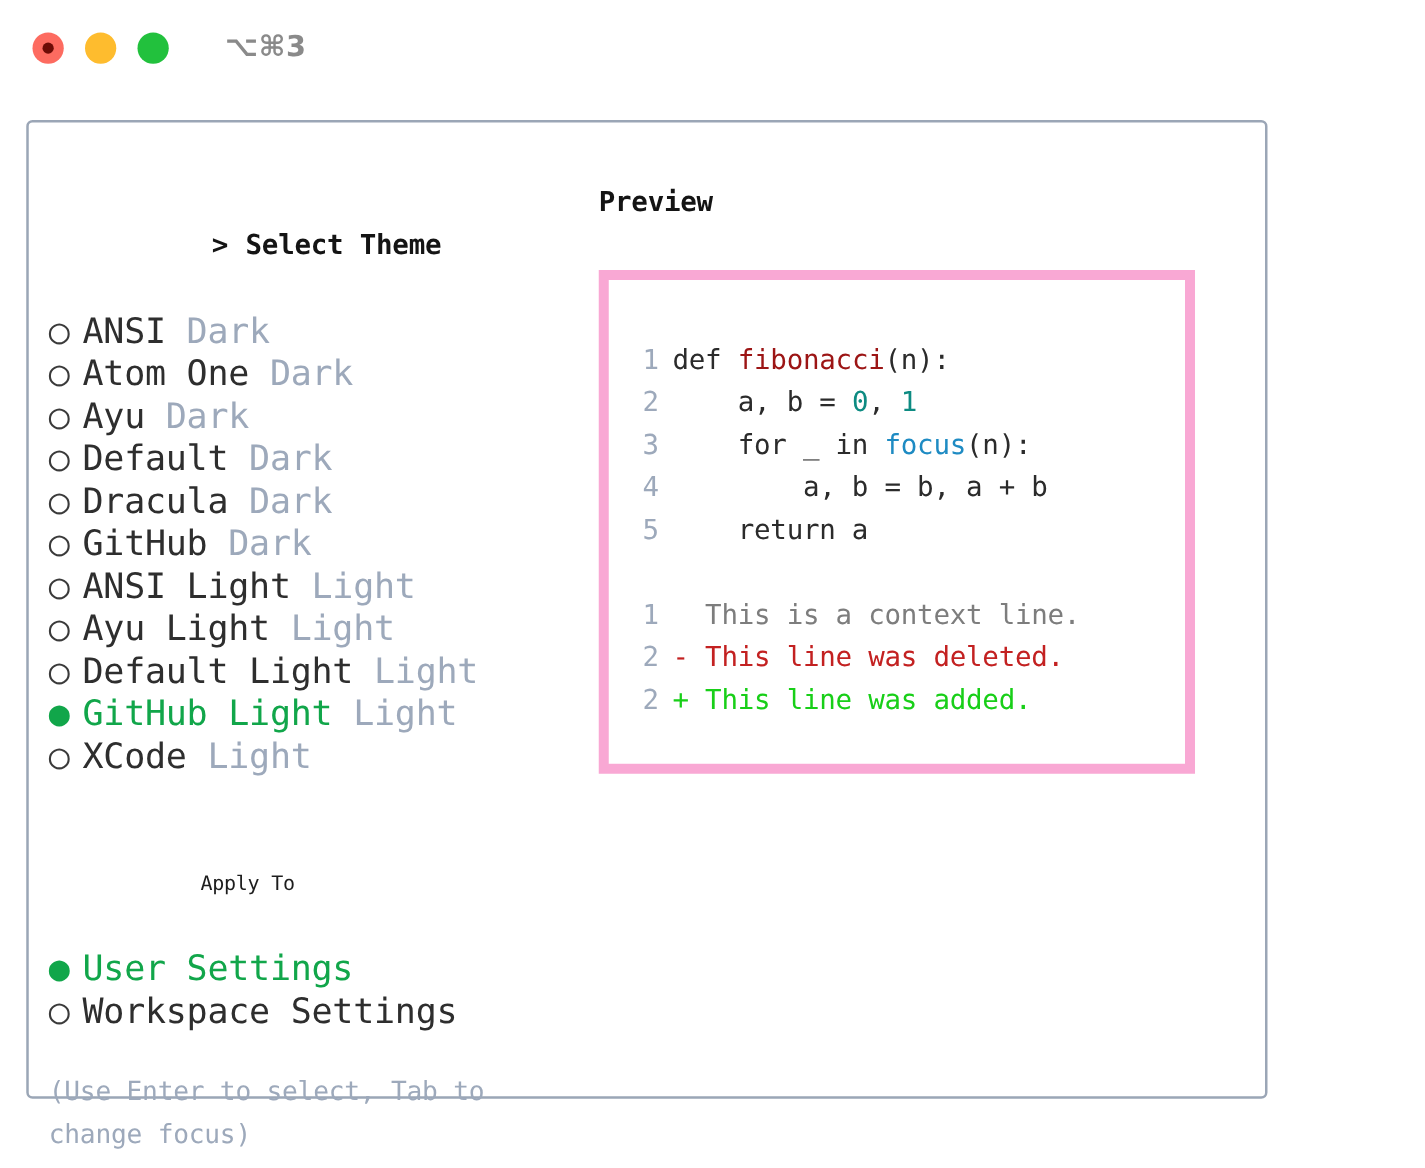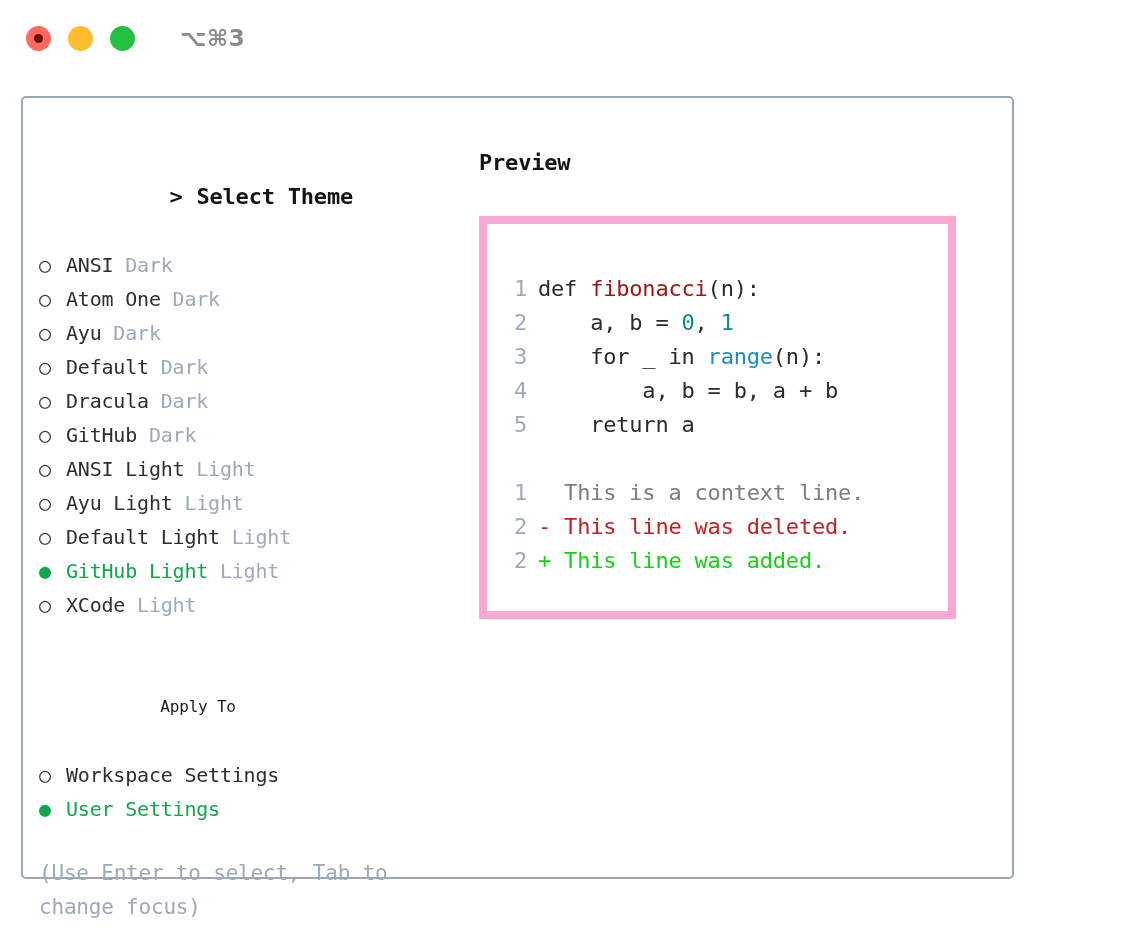--- a/index.html
+++ b/index.html
@@ -94,21 +94,21 @@
     font-size: 22px;
     font-weight: bold;
     color: #141414;
     line-height: 34px;
     white-space: pre;
     letter-spacing: -0.2px;
   }
   .section-head .caret { display: inline-block; width: 27px; }
 
   .opt-row {
-    font-size: 20px;
+    font-size: 28px;
     line-height: 34px;
     color: #2e2e2e;
     white-space: pre;
     letter-spacing: -0.2px;
   }
   .bullet {
     display: inline-block;
     width: 27px;
     color: #3a3a3a;
   }
@@ -228,35 +228,35 @@
             <div class="opt-row"><span class="bullet">○</span><span>XCode</span><span class="tag"> Light</span></div>
           </div>
 
         <div class="spacer-row"></div>
 
         <div class="apply-head">
           <span class="caret"> </span><span>Apply To</span>
         </div>
 
         <div id="apply-list">
+            <div class="opt-row selected"><span class="bullet">●</span><span>User Settings</span></div>
             <div class="opt-row"><span class="bullet">○</span><span>Workspace Settings</span></div>
-            <div class="opt-row selected"><span class="bullet">●</span><span>User Settings</span></div>
           </div>
 
         <div class="hint">(Use Enter to select, Tab to change focus)</div>
       </div>
 
       <div class="right-col">
         <div class="preview-title">Preview</div>
 
         <div class="preview-box">
           <div id="code-sample">
               <div class="code-line"><span class="ln">1</span><span>def </span><span class="tok-fn">fibonacci</span><span>(n):</span></div>
               <div class="code-line"><span class="ln">2</span><span>    a, b = </span><span class="tok-num">0</span><span>, </span><span class="tok-num">1</span></div>
-              <div class="code-line"><span class="ln">3</span><span>    for _ in </span><span class="tok-call">range</span><span>(n):</span></div>
+              <div class="code-line"><span class="ln">3</span><span>    for _ in </span><span class="tok-call">focus</span><span>(n):</span></div>
               <div class="code-line"><span class="ln">4</span><span>        a, b = b, a + b</span></div>
               <div class="code-line"><span class="ln">5</span><span>    return a</span></div>
             </div>
           <div class="diff-gap"></div>
           <div id="diff-sample">
               <div class="diff-line"><span class="ln">1</span><span class="diff-ctx">  This is a context line.</span></div>
               <div class="diff-line"><span class="ln">2</span><span class="diff-del">- This line was deleted.</span></div>
               <div class="diff-line"><span class="ln">2</span><span class="diff-add">+ This line was added.</span></div>
             </div>
         </div>

